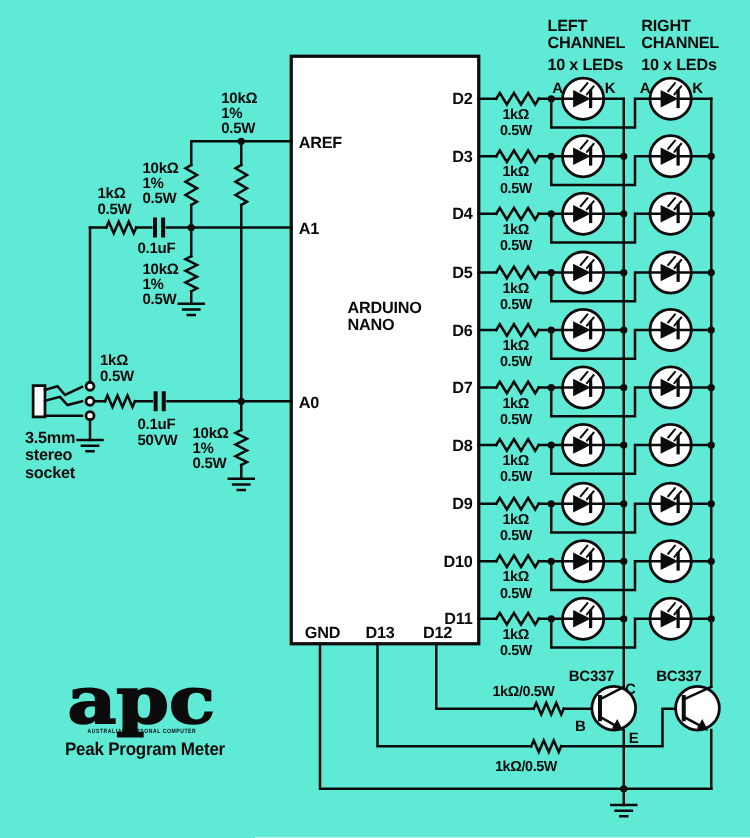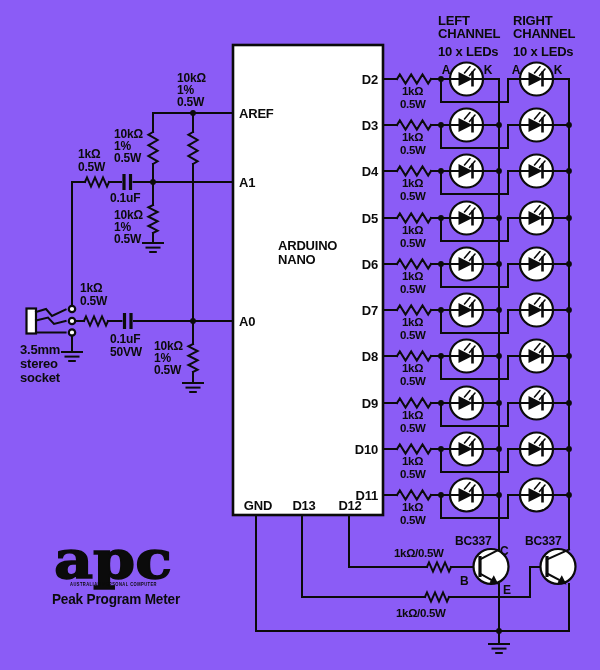--- a/index.html
+++ b/index.html
@@ -1,16 +1,16 @@
 <!DOCTYPE html>
 <html><head>
 <meta charset="utf-8">
 <style>
   html,body{margin:0;padding:0;background:#fff}
-  .stage{width:600px;height:670px;position:relative;background:#8b5cf6;overflow:hidden}
+  .stage{width:600px;height:670px;position:relative;background:#5eead4;overflow:hidden}
   svg{display:block}
   text{font-family:"Liberation Sans","DejaVu Sans",sans-serif;font-weight:700;fill:#0b0b0b}
   .t13{font-size:13px;letter-spacing:-.2px}
   .t12{font-size:12px;letter-spacing:-.2px}
   .t11{font-size:11.5px;letter-spacing:-.3px}
   .t5{font-size:5px;letter-spacing:.55px;font-weight:700}
   .logo{font-family:"DejaVu Serif","Liberation Serif",serif;font-weight:700;font-size:52px;stroke:#0b0b0b;stroke-width:1.5}
   .ppm{font-size:14.5px;letter-spacing:-.2px}
   .wire{stroke:#0b0b0b;stroke-width:2;fill:none;stroke-linecap:square;stroke-linejoin:miter}
   .sym{stroke:#0b0b0b;stroke-width:2.2;fill:#fff}

